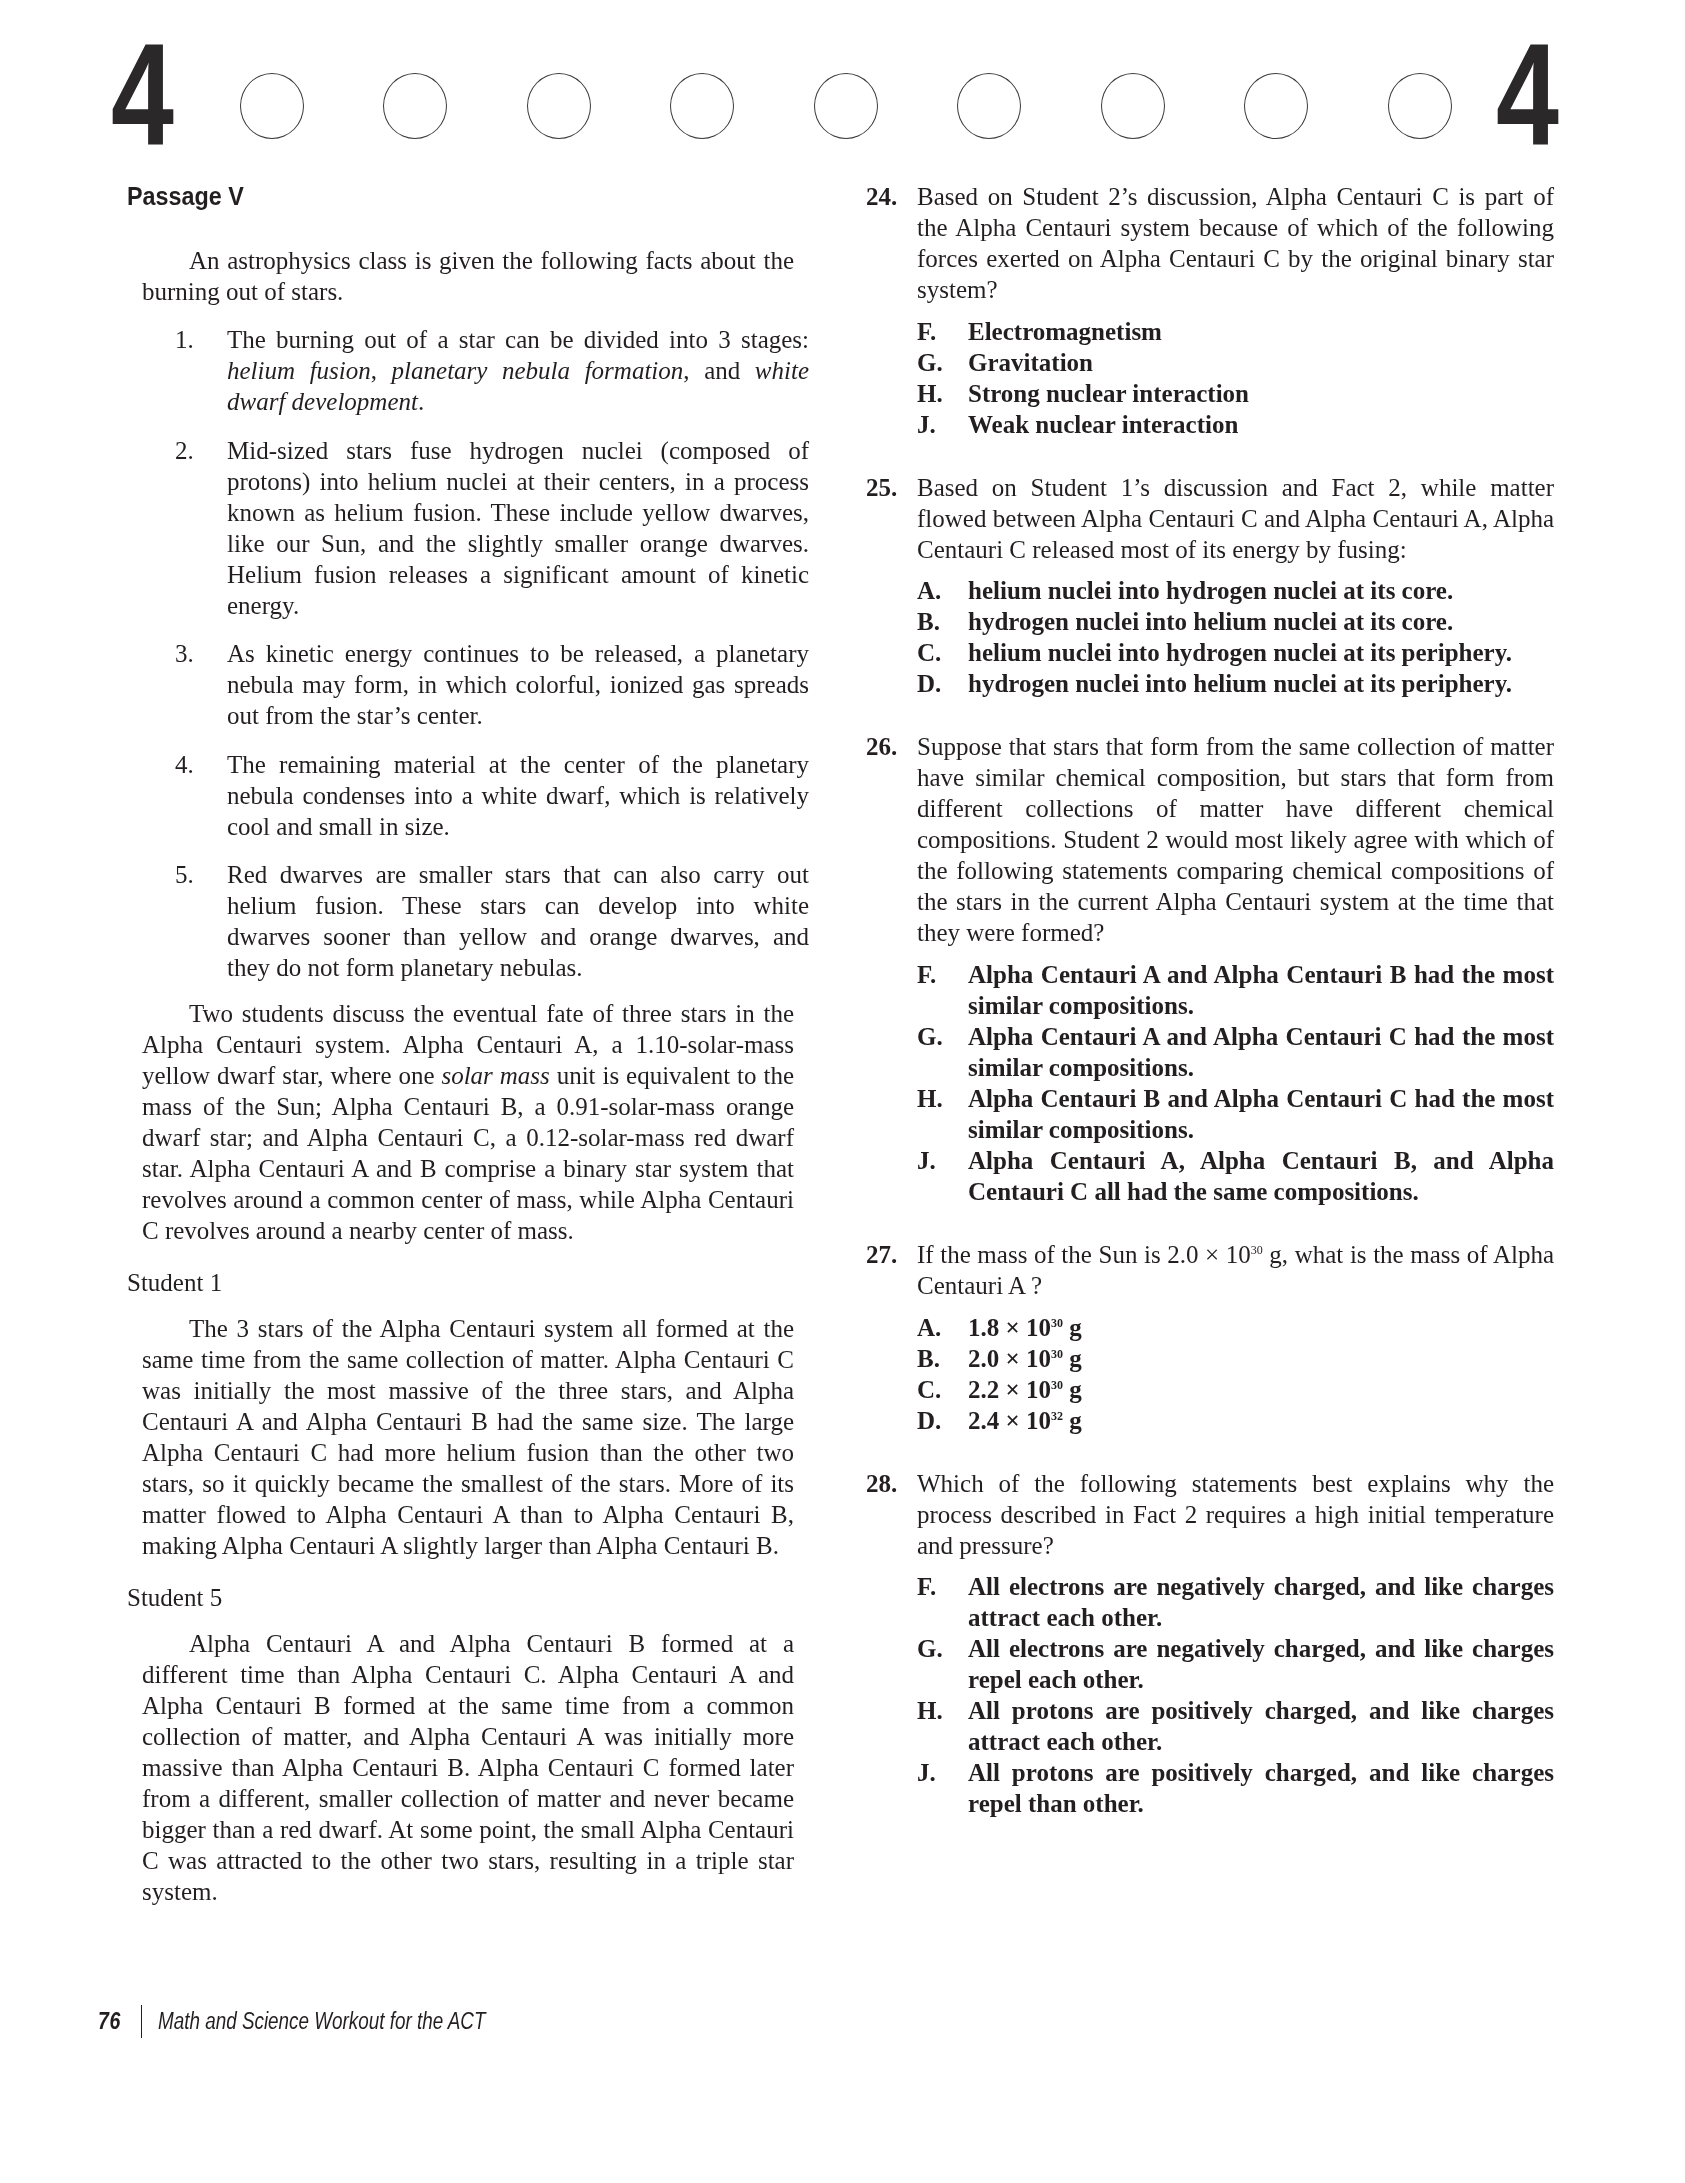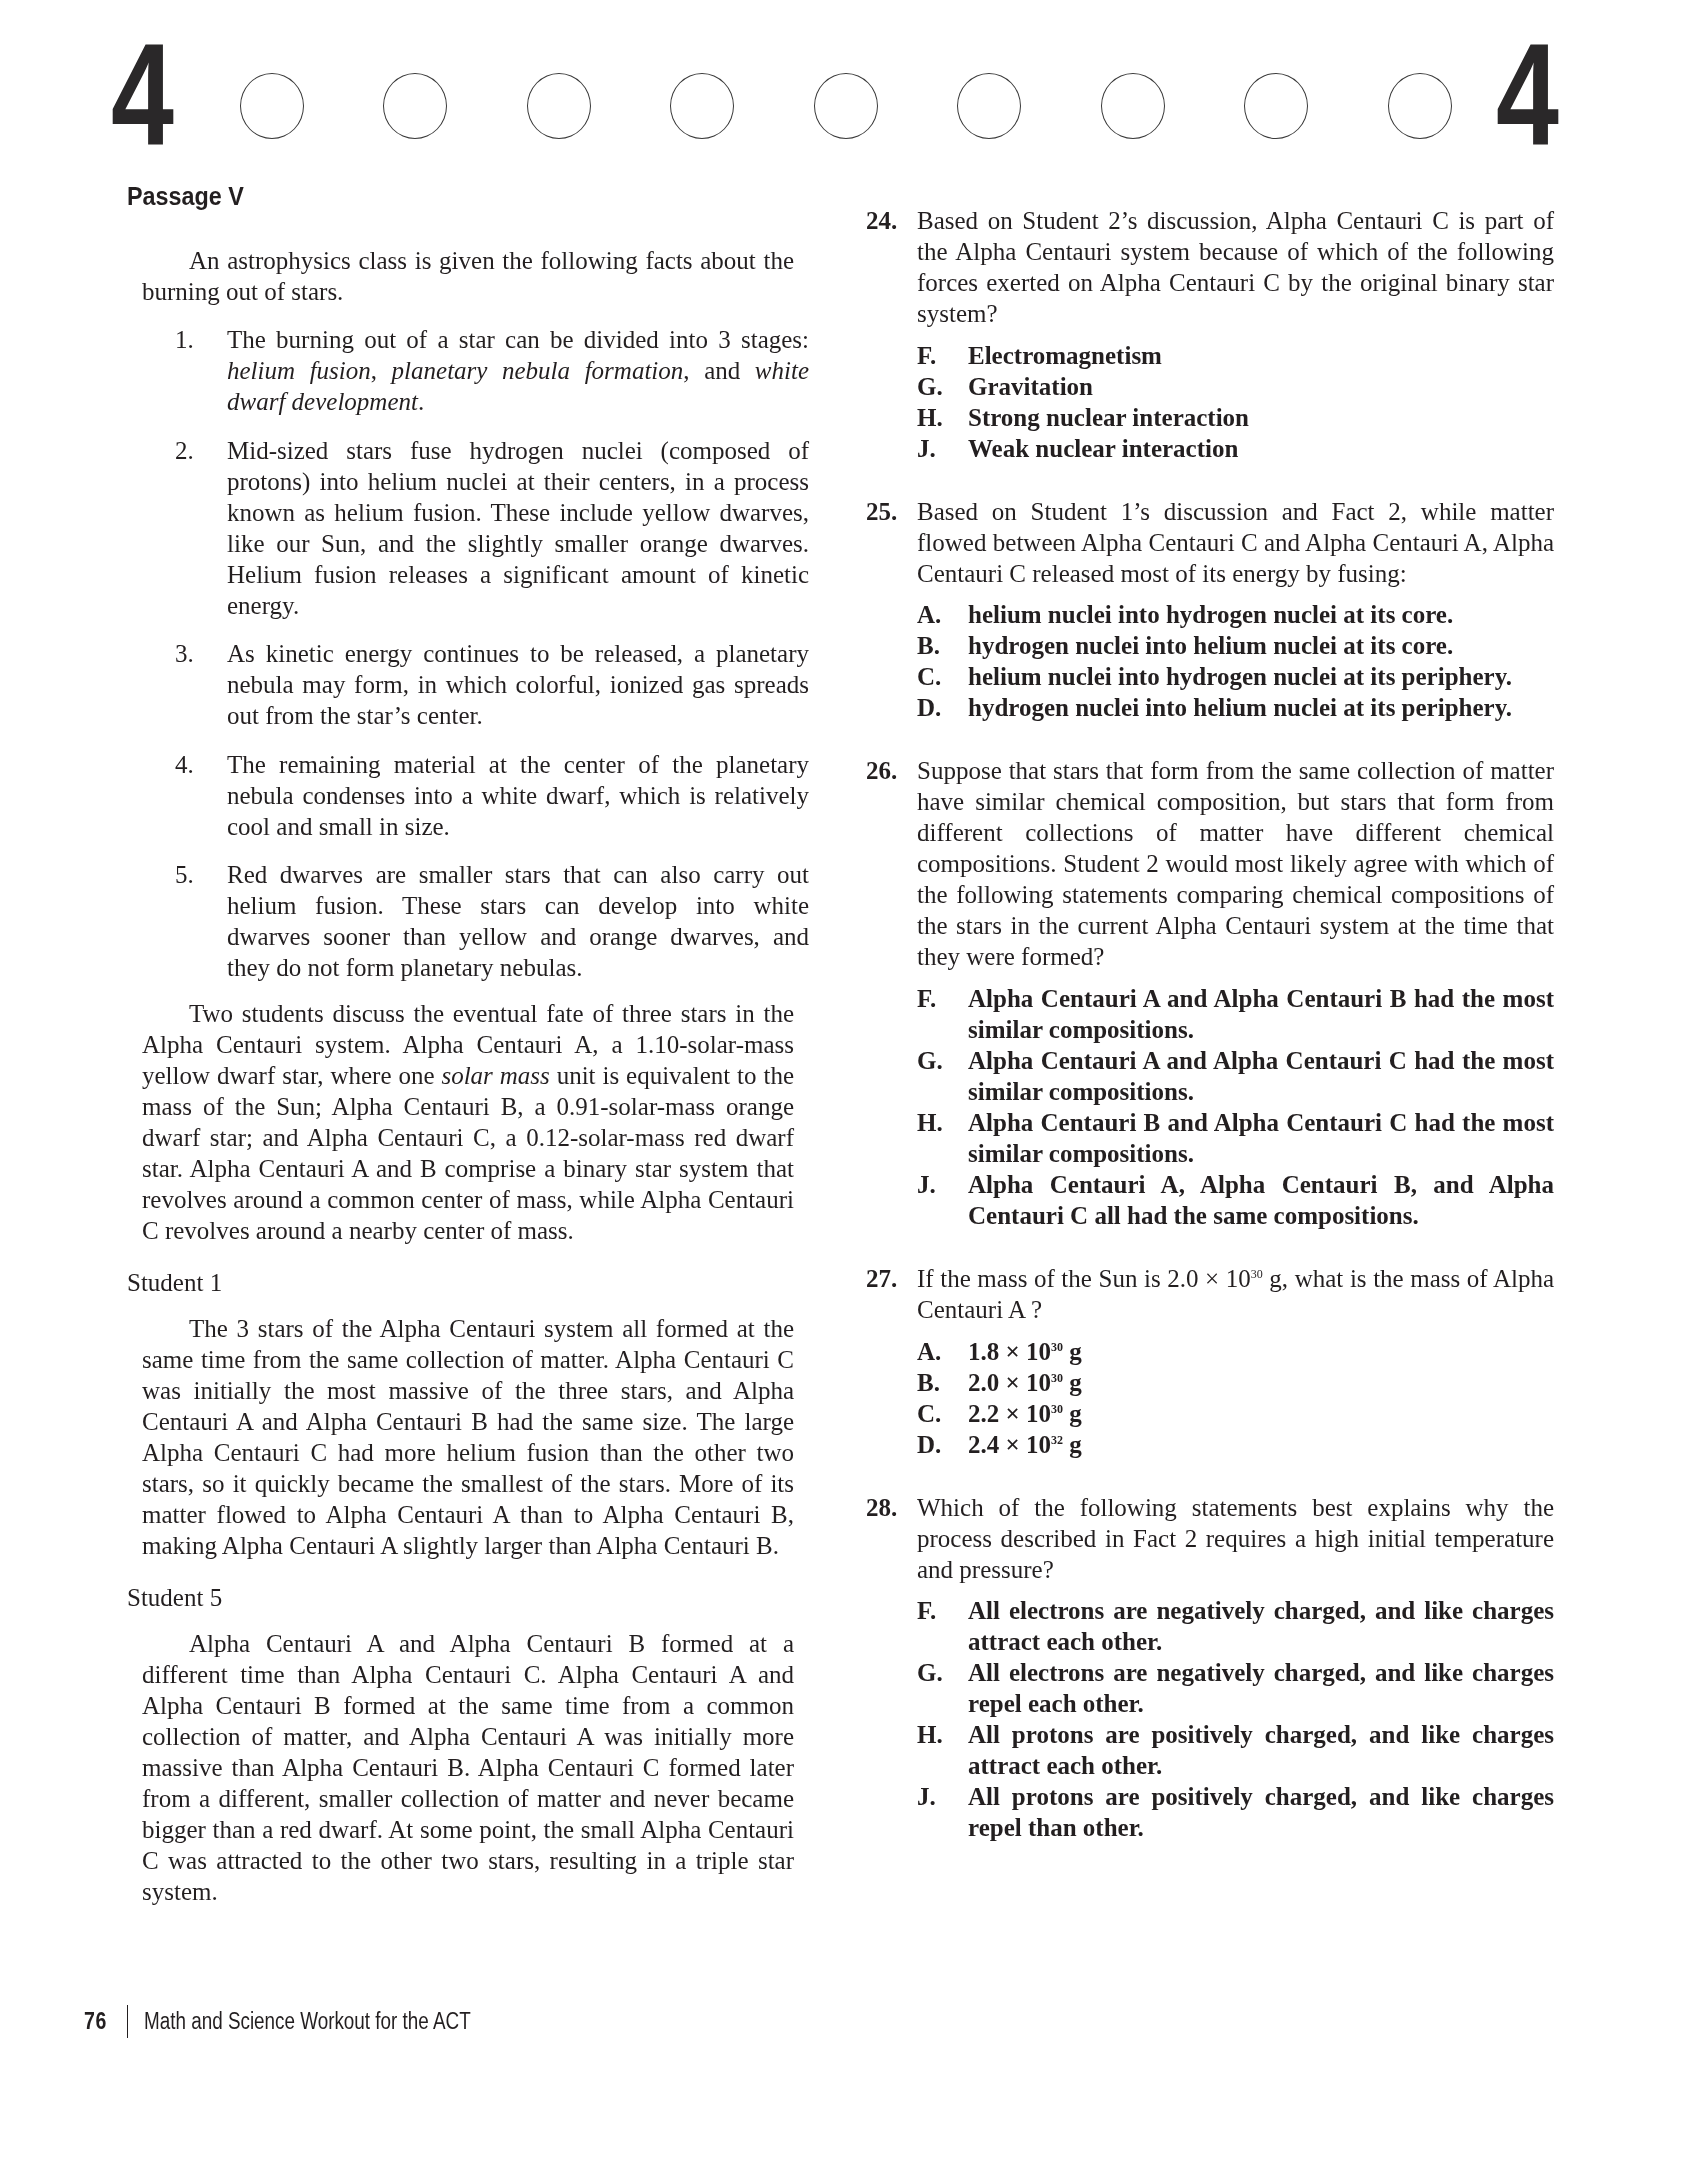--- a/index.html
+++ b/index.html
@@ -31,32 +31,32 @@
   p.para { margin: 15px; text-align: justify; text-indent: 47px; }
   .facts { margin: 17.4px 0 0 0; padding: 0; list-style: none; }
   .fact { display: flex; margin-bottom: 17.4px; }
   .fact-num { width: 100px; flex: 0 0 100px; text-align: right; padding-right: 0; box-sizing: border-box; }
   .fact-num span { display: inline-block; width: 52px; text-align: left; }
   .fact-text { flex: 1; text-align: justify; }
   .student-title { margin: 21.4px 0 9.4px 0; }
 
   
   .q { margin-bottom: 32px; }
-  .q-stem { display: flex; margin-top: 24px; }
+  .q-stem { display: flex; }
   .q-num { flex: 0 0 51px; font-weight: 700; }
   .q-text { flex: 1; text-align: justify; }
   .opts { margin: 10.7px 0 0 51px; padding: 0; list-style: none; }
   .opt { display: flex; }
   .opt-letter { flex: 0 0 51px; font-weight: 700; }
   .opt-text { flex: 1; text-align: justify; font-weight: bold; }
   sup { font-size: 12px; line-height: 0; vertical-align: 9.4px; }
 
   
-  .footer { position: absolute; left: 84px; top: 2003px; height: 36px; display: flex; align-items: center;
-            font-family: "Liberation Sans", "DejaVu Sans", sans-serif; color: #231f20; }
+  .footer { position: absolute; left: 98px; top: 2003px; height: 36px; display: flex; align-items: center;
+            font-family: "Liberation Sans", "DejaVu Sans", sans-serif; color: #231f20; font-style: italic; }
   .footer .pg { font-weight: 700; font-size: 23px; letter-spacing: 0.7px; transform: scaleX(0.85); transform-origin: left; width: 32px; }
   .footer .sep { width: 1.3px; height: 33px; background: #231f20; margin: 0 16px 0 10.7px; }
   .footer .book { font-size: 23px; transform: scaleX(0.82); transform-origin: left; white-space: nowrap; }
 </style>
 </head>
 <body>
 
 <div class="hdr-num left">4</div>
 <div id="bubbles">
     <div class="bubble" style="left: 240px;"></div>

